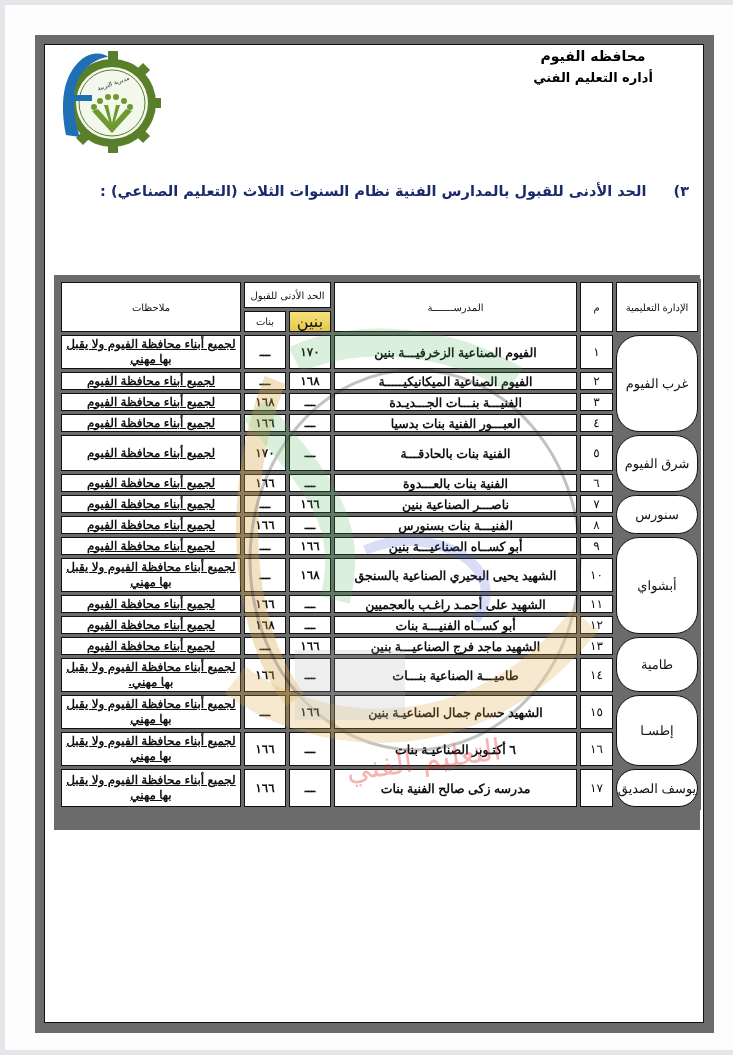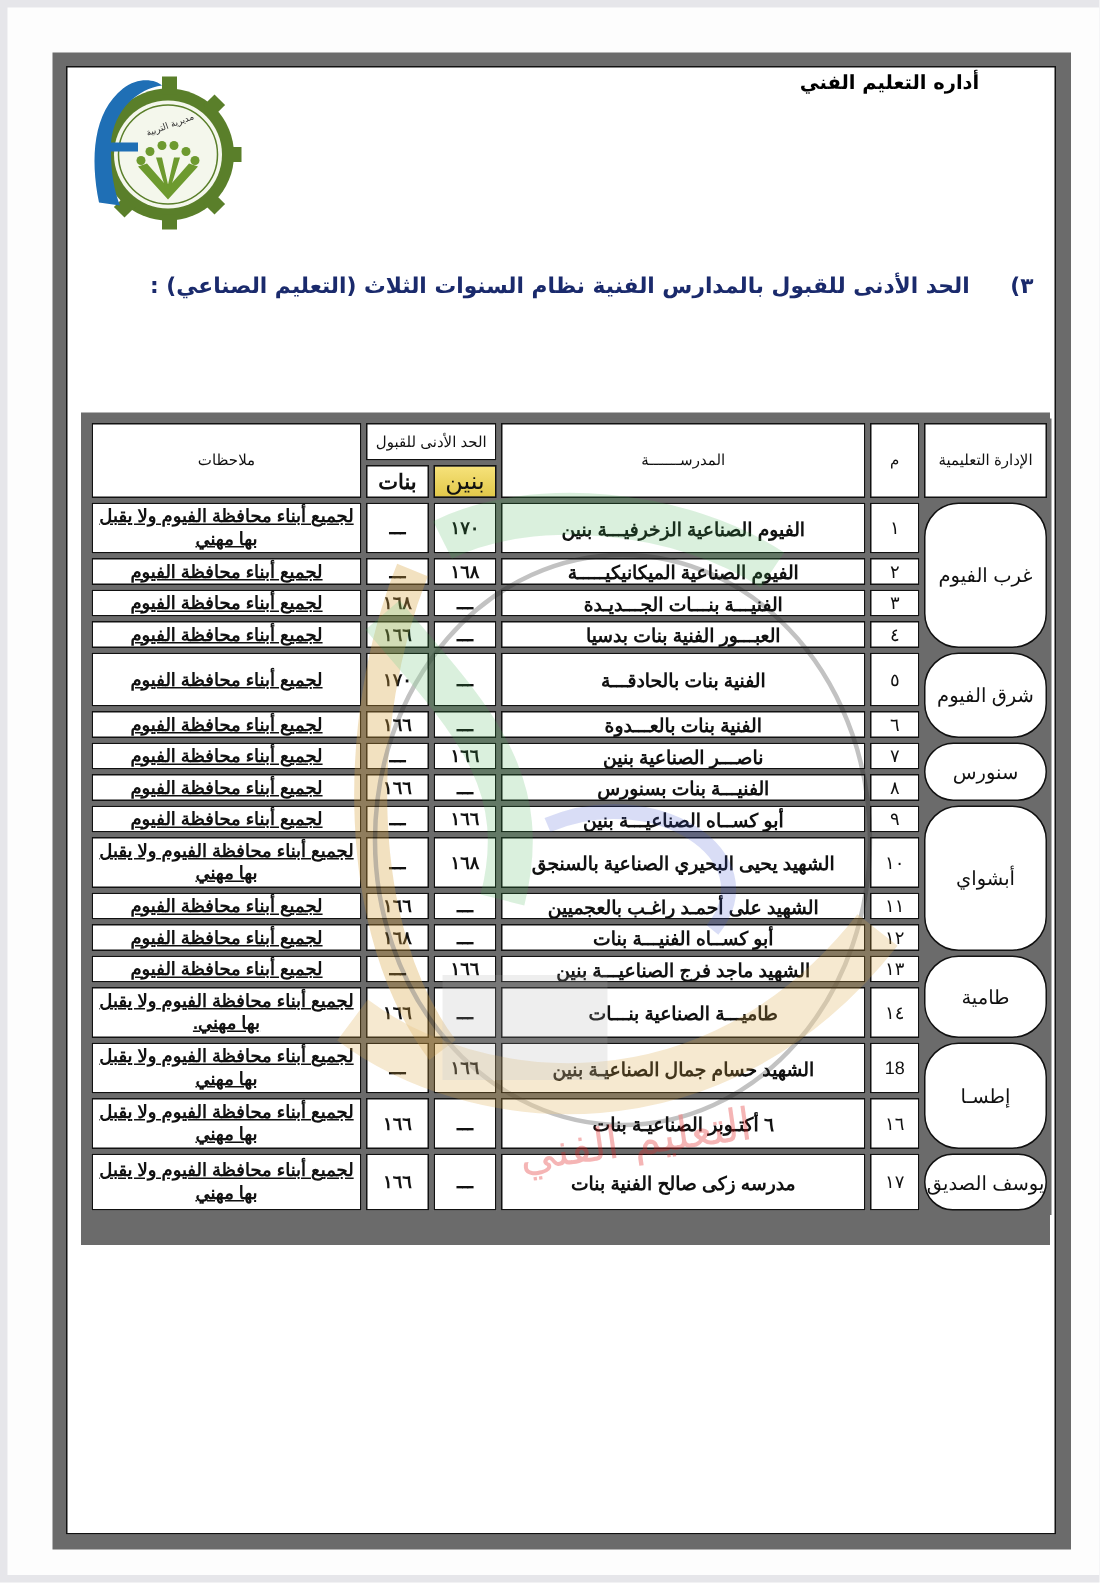--- a/index.html
+++ b/index.html
@@ -12,21 +12,21 @@
   .header-text .l2 { font-size:15px; margin-bottom:6px; }
   .header-text .l3 { font-size:13px; }
   .logo { position:absolute; left:52px; top:45px; width:110px; height:110px; }
   .section-title { position:absolute; left:44px; top:183px; width:645px; direction:rtl; font-family:"DejaVu Sans", sans-serif; font-weight:bold; color:#1a2a6c; font-size:14.5px; white-space:nowrap;text-align:right; }
   .section-title .num { color:#1a2a6c; margin-left:22px; }
   .table-wrap { position:absolute; left:54px; top:275px; width:646px; height:555px; background:#6b6b6b; padding:4px; box-sizing:border-box; }
   table { width:100%; border-collapse:separate; border-spacing:3px; direction:rtl; background:#6b6b6b; table-layout:fixed; }
   td, th { background:#fff; border:1px solid #111; text-align:center; font-family:"Liberation Sans", sans-serif; color:#111; padding:0; }
   th { font-weight:normal; font-size:10px; }
   th.sub-b { background:linear-gradient(#f6e27a,#e2c84a); font-size:16px; height:14px; }
-  th.sub-g { font-size:14px; height:14px;font-weight:bold; }
+  th.sub-g { font-size:10px; height:14px; }
   td.school { font-weight:bold; font-size:12.5px; }
   td.num { font-size:12px; }
   td.dir { font-size:13px; font-weight:normal;border-radius:23px; }
   td.score { font-size:12px; font-weight:bold; }
   td.note { font-size:12px; font-weight:bold; line-height:15px;text-decoration:underline; }
   .watermark { position:absolute; left:215px; top:320px; width:390px; height:500px; pointer-events:none; opacity:0.55; }
 </style>
 </head>
 <body>
 
@@ -56,20 +56,21 @@
         <circle cx="78" cy="62" r="3"></circle>
         <circle cx="42" cy="62" r="3"></circle>
       <path d="M60 88 L40 66 L46 64 L60 80 L74 64 L80 66 Z"></path>
       <path d="M60 86 L52 60 L56 60 L60 78 L64 60 L68 60 Z"></path>
     </g>
     <text x="62" y="40" font-size="6" fill="#333" text-anchor="middle" font-family="DejaVu Sans, sans-serif" transform="rotate(-20 62 40)">مديرية التربية</text>
   </svg>
 </div>
 
 <div class="header-text">
+  <div class="l1">محافظه الفيوم</div>
   <div class="l3">أداره التعليم الفني</div>
 </div>
 
 <div class="section-title">
   <span class="num">٣)</span>
   <span>الحد الأدنى للقبول بالمدارس الفنية نظام السنوات الثلاث (التعليم الصناعي) :</span>
 </div>
 
 <div class="table-wrap">
   <table>
@@ -199,21 +200,21 @@
       <tr style="height:34px">
         <td class="num">١٤</td>
         <td class="school">طاميـــة الصناعية بنـــات</td>
         <td class="score">ـــ</td>
         <td class="score">١٦٦</td>
         <td class="note">لجميع أبناء محافظة الفيوم ولا يقبل بها مهني.</td>
       </tr>
 
       <tr style="height:34px">
         <td class="dir" rowspan="2">إطسـا</td>
-        <td class="num">18</td>
+        <td class="num">١٥</td>
         <td class="school">الشهيد حسام جمال الصناعيـة بنين</td>
         <td class="score">١٦٦</td>
         <td class="score">ـــ</td>
         <td class="note">لجميع أبناء محافظة الفيوم ولا يقبل بها مهني</td>
       </tr>
       <tr style="height:34px">
         <td class="num">١٦</td>
         <td class="school">٦ أكتـوبر الصناعيـة بنات</td>
         <td class="score">ـــ</td>
         <td class="score">١٦٦</td>

